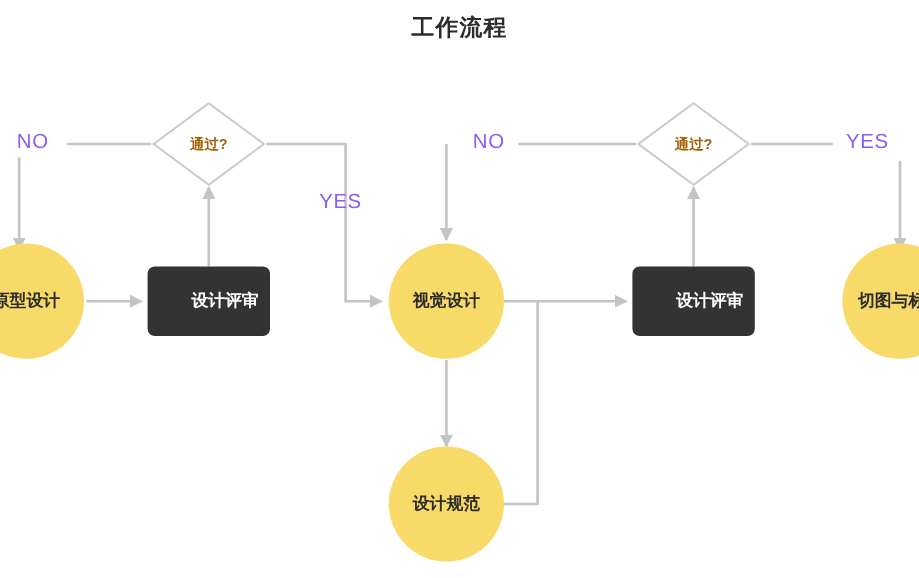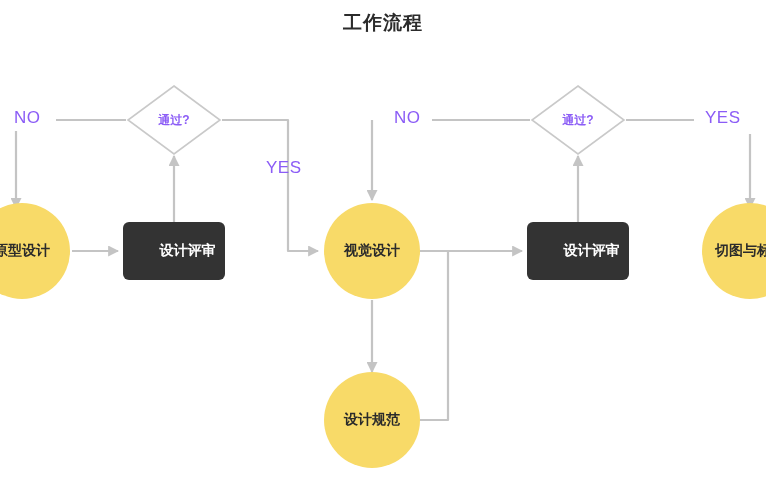--- a/index.html
+++ b/index.html
@@ -70,21 +70,21 @@
   .diamond-label {
     position: absolute;
     left: 0;
     top: 0;
     width: 100%;
     height: 100%;
     display: flex;
     align-items: center;
     justify-content: center;
     font-size: 12px;
-    color: #8b5cf6;
+    color: #a16207;
     font-weight: bold;
     white-space: nowrap;
   }
   .edge-label {
     position: absolute;
     font-size: 17px;
     color: #8b5cf6;
     font-weight: normal;
     white-space: nowrap;
     letter-spacing: 0.5px;

